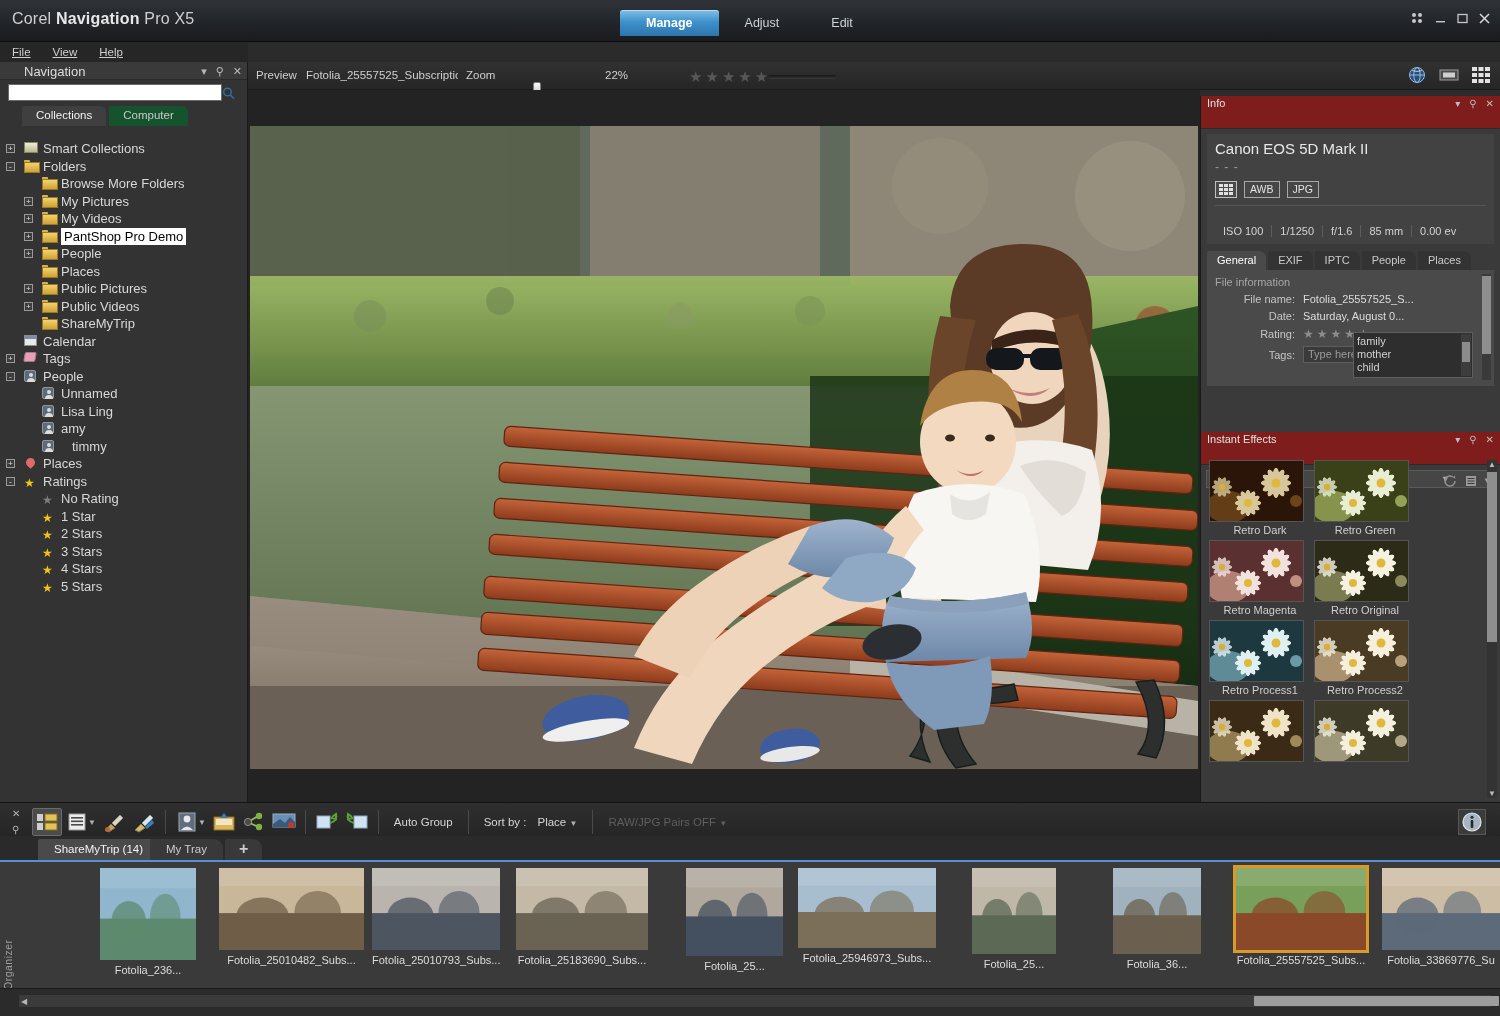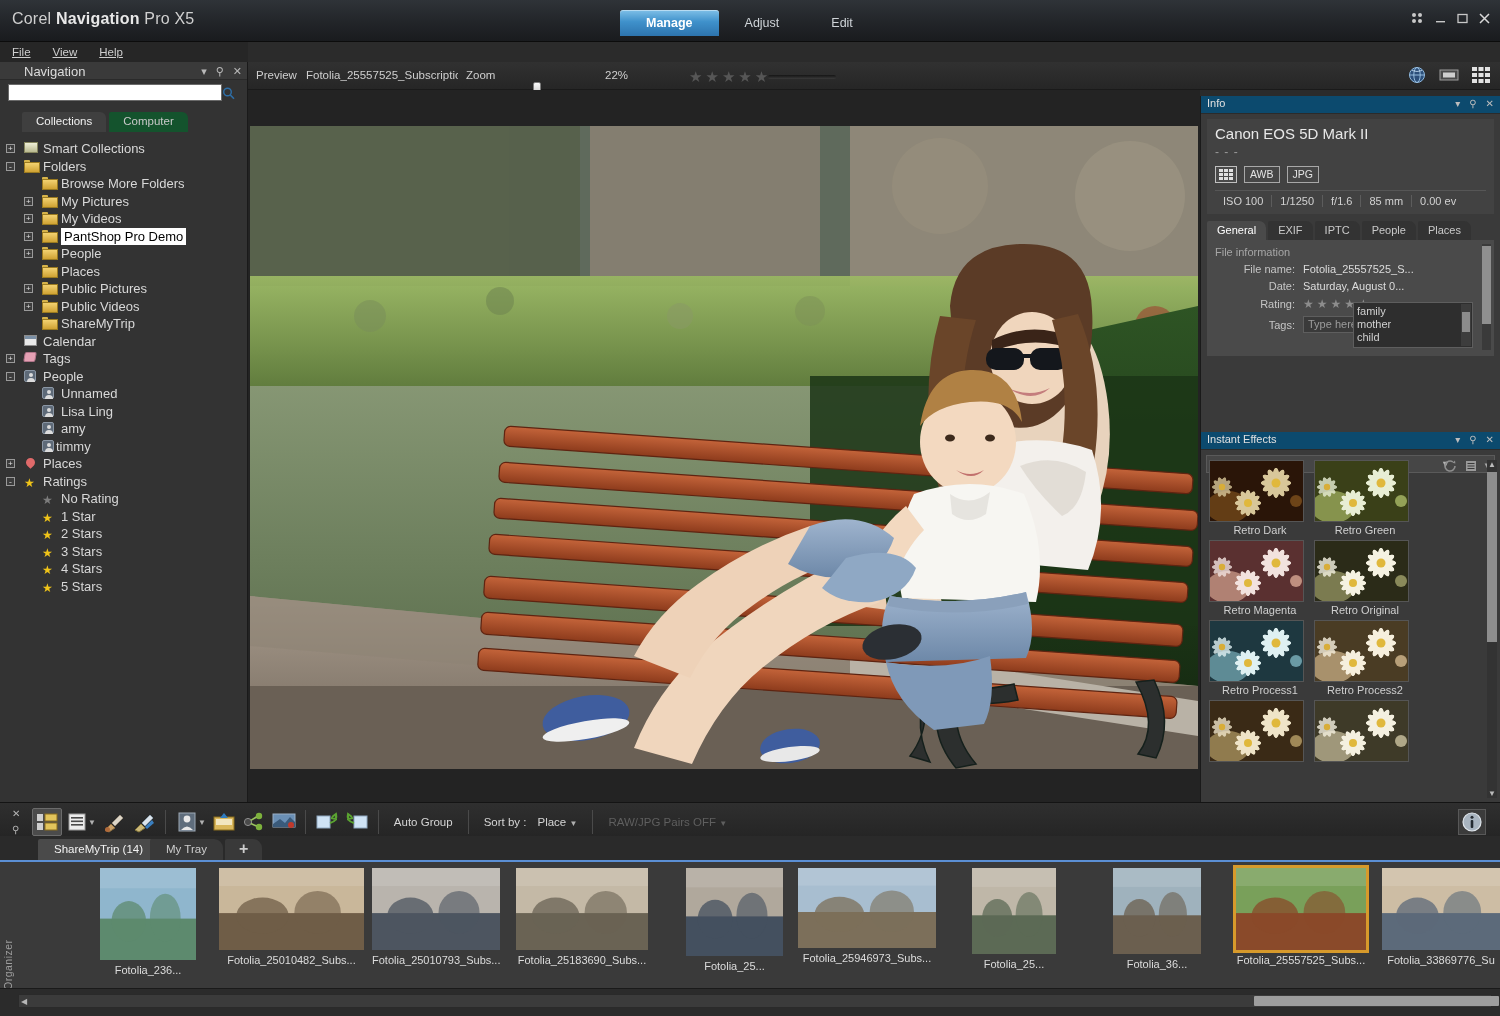--- a/index.html
+++ b/index.html
@@ -61,21 +61,21 @@
   .panelhdr .btns{ position:absolute; right:5px; top:1px; display:flex; gap:9px; }
   .panelhdr .btns span{ font-size:11px; color:#b8b8b8; cursor:pointer; line-height:16px;}
   .searchrow{ position:relative; height:26px; padding:4px 6px 0 8px; background:#333; }
   .searchbox{
     width:214px; height:17px; background:#ffffff; border:1px solid #6a6a6a;
     font-size:11px; color:#111; padding:0 20px 0 3px; outline:none;
     font-family:"Liberation Sans", sans-serif;
   }
   .searchicon{ position:absolute; right:12px; top:7px; width:13px; height:13px; cursor:pointer; }
 
-  .tabrow{ position:relative; height:20px; margin-top:6px; padding-left:22px; }
+  .tabrow{ position:relative; height:20px; margin-top:0; padding-left:22px; }
   .ctab{
     position:relative; float:left; height:20px; line-height:19px; padding:0 14px;
     font-size:11.5px; color:#c9c9c9; background:#14532d; cursor:pointer;
     margin-right:3px; border-radius:2px 6px 0 0;
   }
   .ctab.active{ background:#3f3f3f; color:#f0f0f0; }
 
   .tree{
     position:absolute; left:0; top:72px; right:0; bottom:0;
     background:#333333; padding:6px 0 0 0; overflow:hidden;
@@ -155,21 +155,21 @@
     position:absolute; left:248px; top:90px; width:952px; height:712px;
     background:#232323;
   }
   .photo{ position:absolute; left:2px; top:36px; width:948px; height:643px; overflow:hidden; background:#20282a; }
 
   
   .infopanel{
     position:absolute; left:1200px; top:96px; width:300px; height:336px;
     background:#3a3a3a; border-left:1px solid #1a1a1a;
   }
-  .infohdr{ height:18px; background:#0c4a6e; position:relative; border-bottom:1px solid #2b2b2b;}
+  .infohdr{ height:33px; background:#7f1d1d; position:relative; border-bottom:1px solid #2b2b2b;}
   .infohdr .t{ position:absolute; left:6px; top:1px; font-size:11px; color:#e0e0e0; }
   .infohdr .btns{ position:absolute; right:6px; top:0px; display:flex; gap:9px; }
   .infohdr .btns span{ font-size:10px; color:#bdbdbd; cursor:pointer; line-height:15px;}
 
   .camcard{ margin:5px 6px 0 6px; background:#424242; padding:6px 8px 7px 8px; }
   .camname{ font-size:15px; color:#e8e8e8; }
   .camdash{ font-size:12px; color:#9a9a9a; margin-top:3px; letter-spacing:1px; }
   .badges{ margin-top:7px; display:flex; gap:7px; align-items:center; }
   .badge{
     height:17px; min-width:26px; padding:0 5px; border:1px solid #a8a8a8; color:#e3e3e3;
@@ -177,21 +177,21 @@
   }
   .gridbadge{
     width:22px; height:17px; border:1px solid #c0c0c0; background:#4a4a4a;
     display:flex; flex-wrap:wrap; gap:1px; padding:2px; align-content:center; justify-content:center;
   }
   .gridbadge i{ width:4px; height:3px; background:#e0e0e0; display:block; }
   .exifrow{
     margin-top:7px; display:flex; font-size:11px; color:#d2d2d2;
     border-top:1px solid #565656; padding-top:4px;
   }
-  .exifrow span{ padding:0 8px; border-right:1px solid #5c5c5c; white-space:nowrap; }
+  .exifrow span{ padding:0 8px; border-right:1px solid #5c5c5c; white-space:nowrap;margin-top:15px; }
   .exifrow span:last-child{ border-right:none; }
 
   .itabs{ margin:7px 0 0 6px; display:flex; }
   .itab{
     height:19px; line-height:18px; padding:0 10px; font-size:11px; color:#cacaca;
     background:#333333; margin-right:2px; border-radius:2px 7px 0 0; cursor:pointer;
   }
   .itab.active{ background:#4a4a4a; color:#ffffff; }
   .ibody{ margin:0 6px; background:#4a4a4a; height:116px; position:relative; padding:6px 8px 0 8px; }
   .fi{ font-size:11px; color:#a6a6a6; }
@@ -474,21 +474,21 @@
         <div class="trow">
           <span class="ico" style="left:42px">
             <span class="person-ico"></span>
           </span>
           <span class="lbl" style="left:61px">amy</span>
         </div>
         <div class="trow">
           <span class="ico" style="left:42px">
             <span class="person-ico"></span>
           </span>
-          <span class="lbl" style="left:56px">timmy</span>
+          <span class="lbl" style="left:72px">timmy</span>
         </div>
         <div class="trow">
           <span class="exp" style="left:6px">+</span>
           <span class="ico" style="left:24px">
             <span class="pin-ico"></span>
           </span>
           <span class="lbl" style="left:43px">Places</span>
         </div>
         <div class="trow">
           <span class="exp" style="left:6px">-</span>

